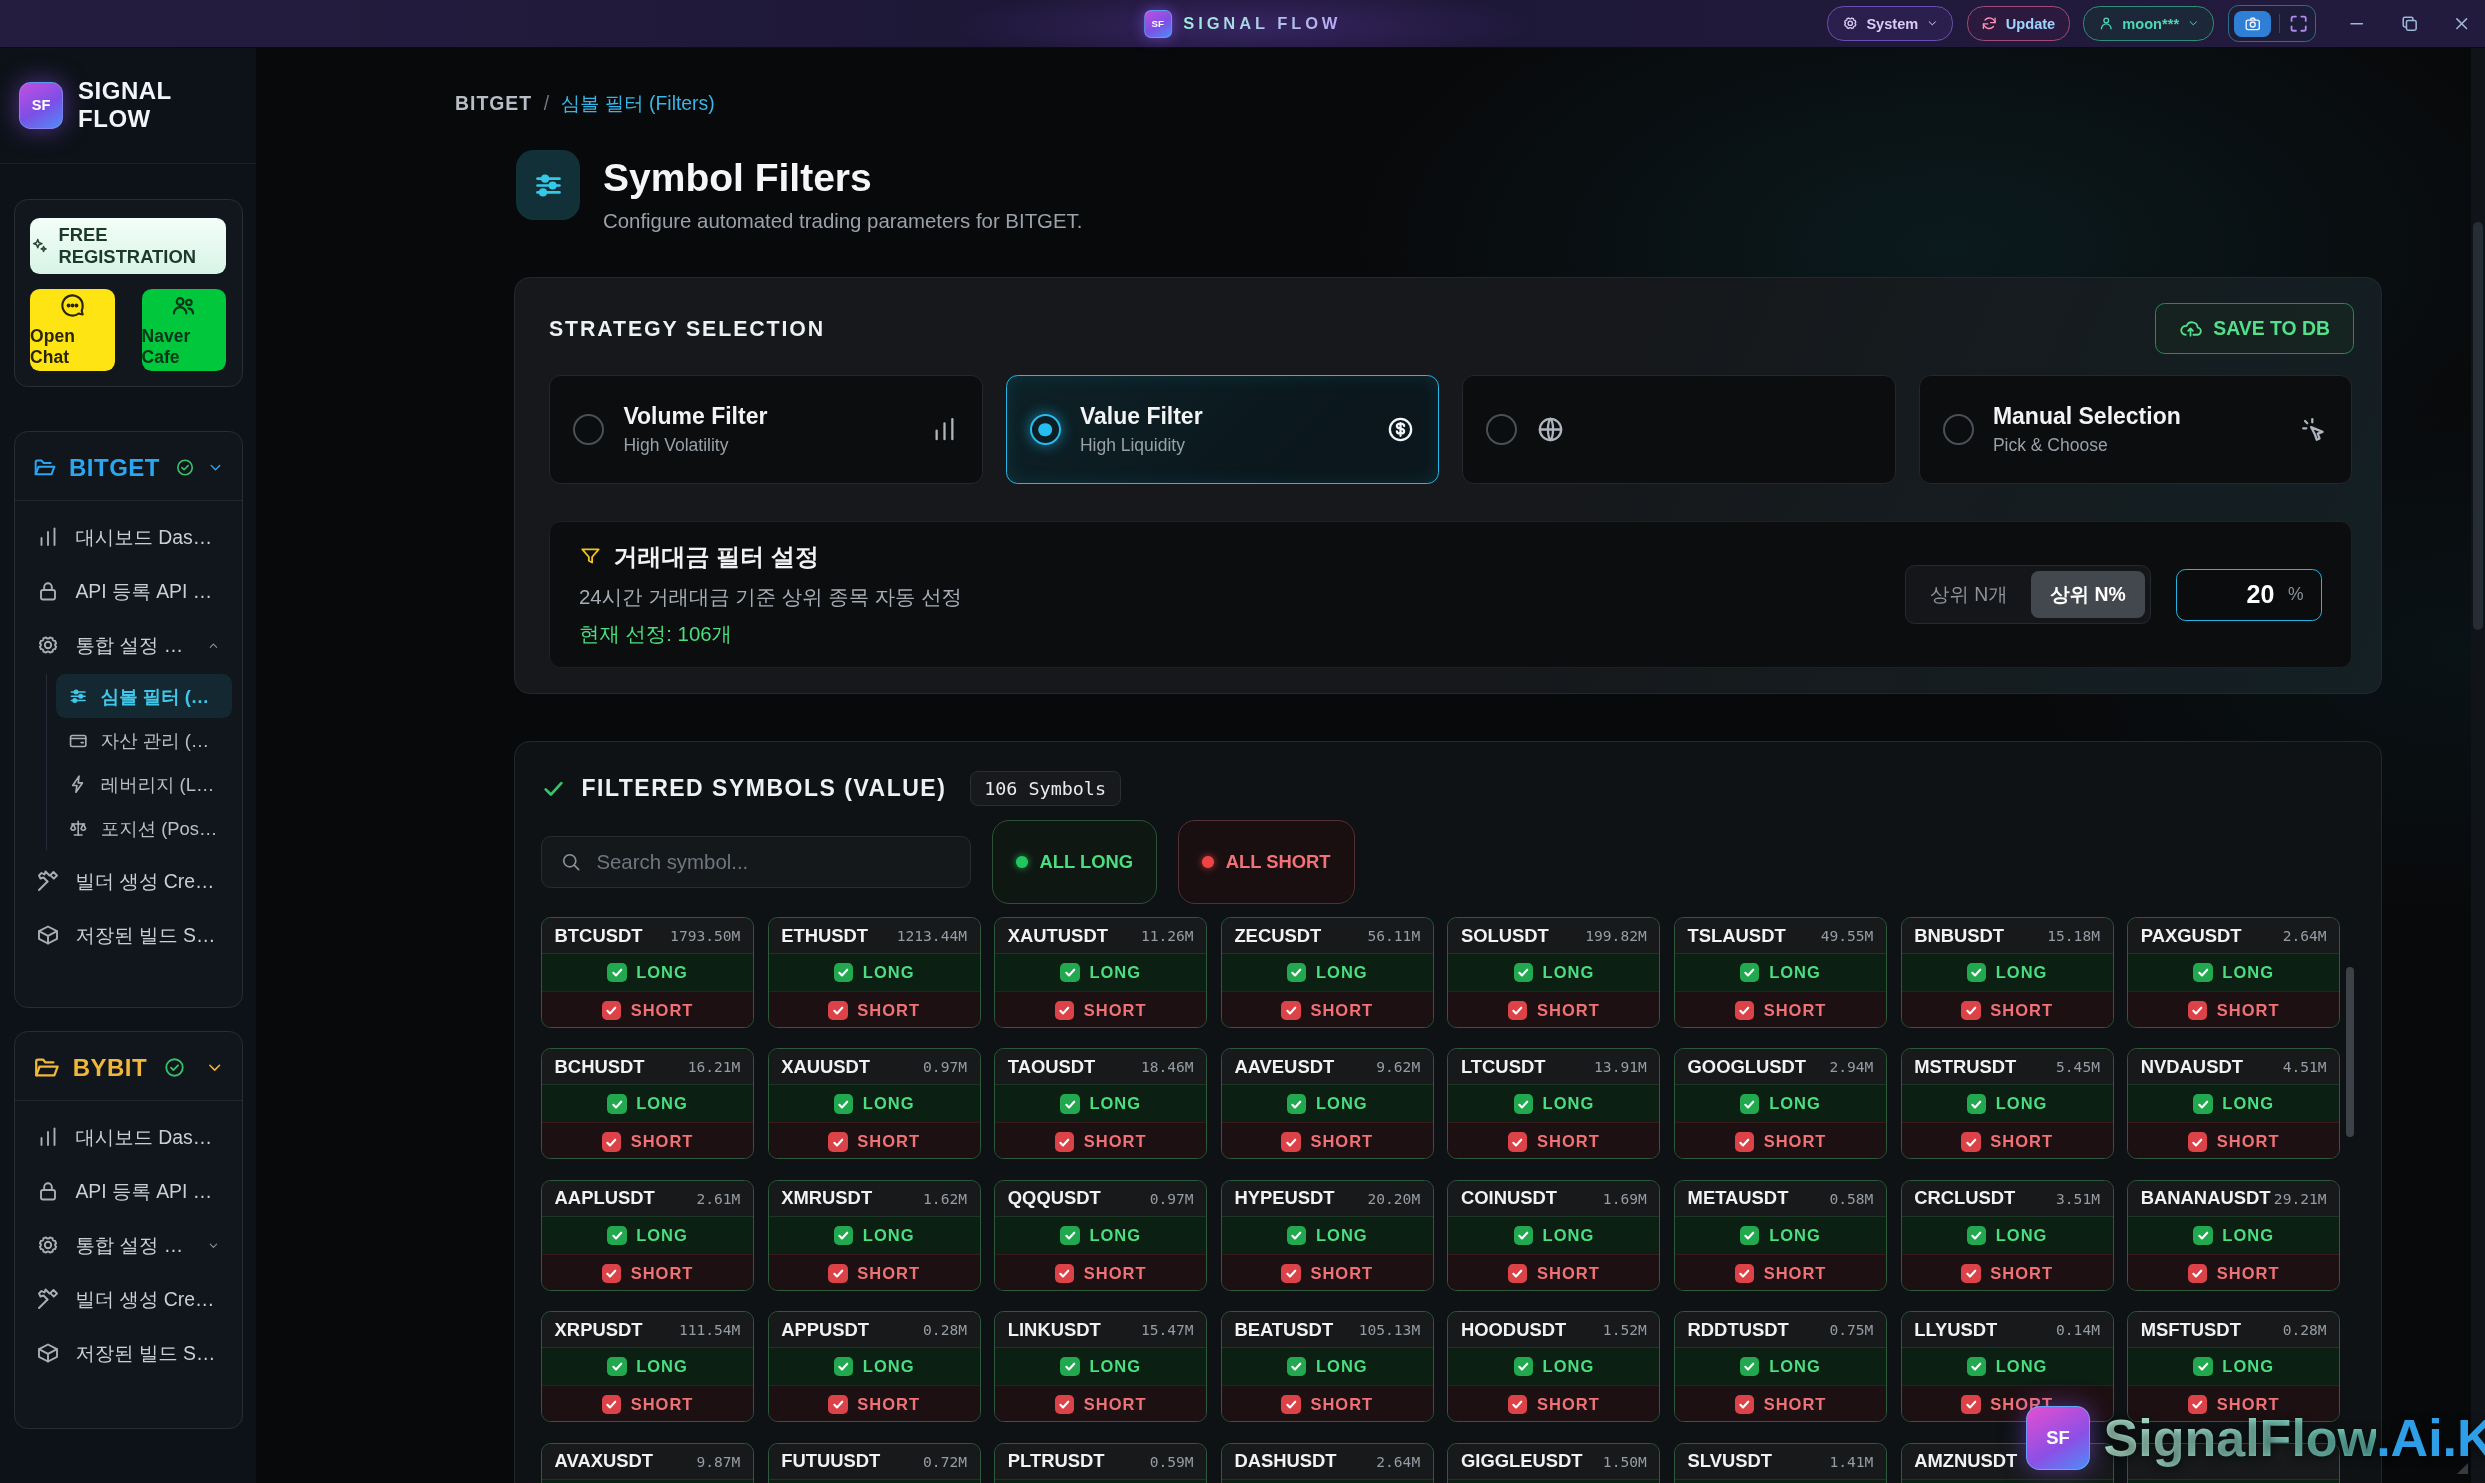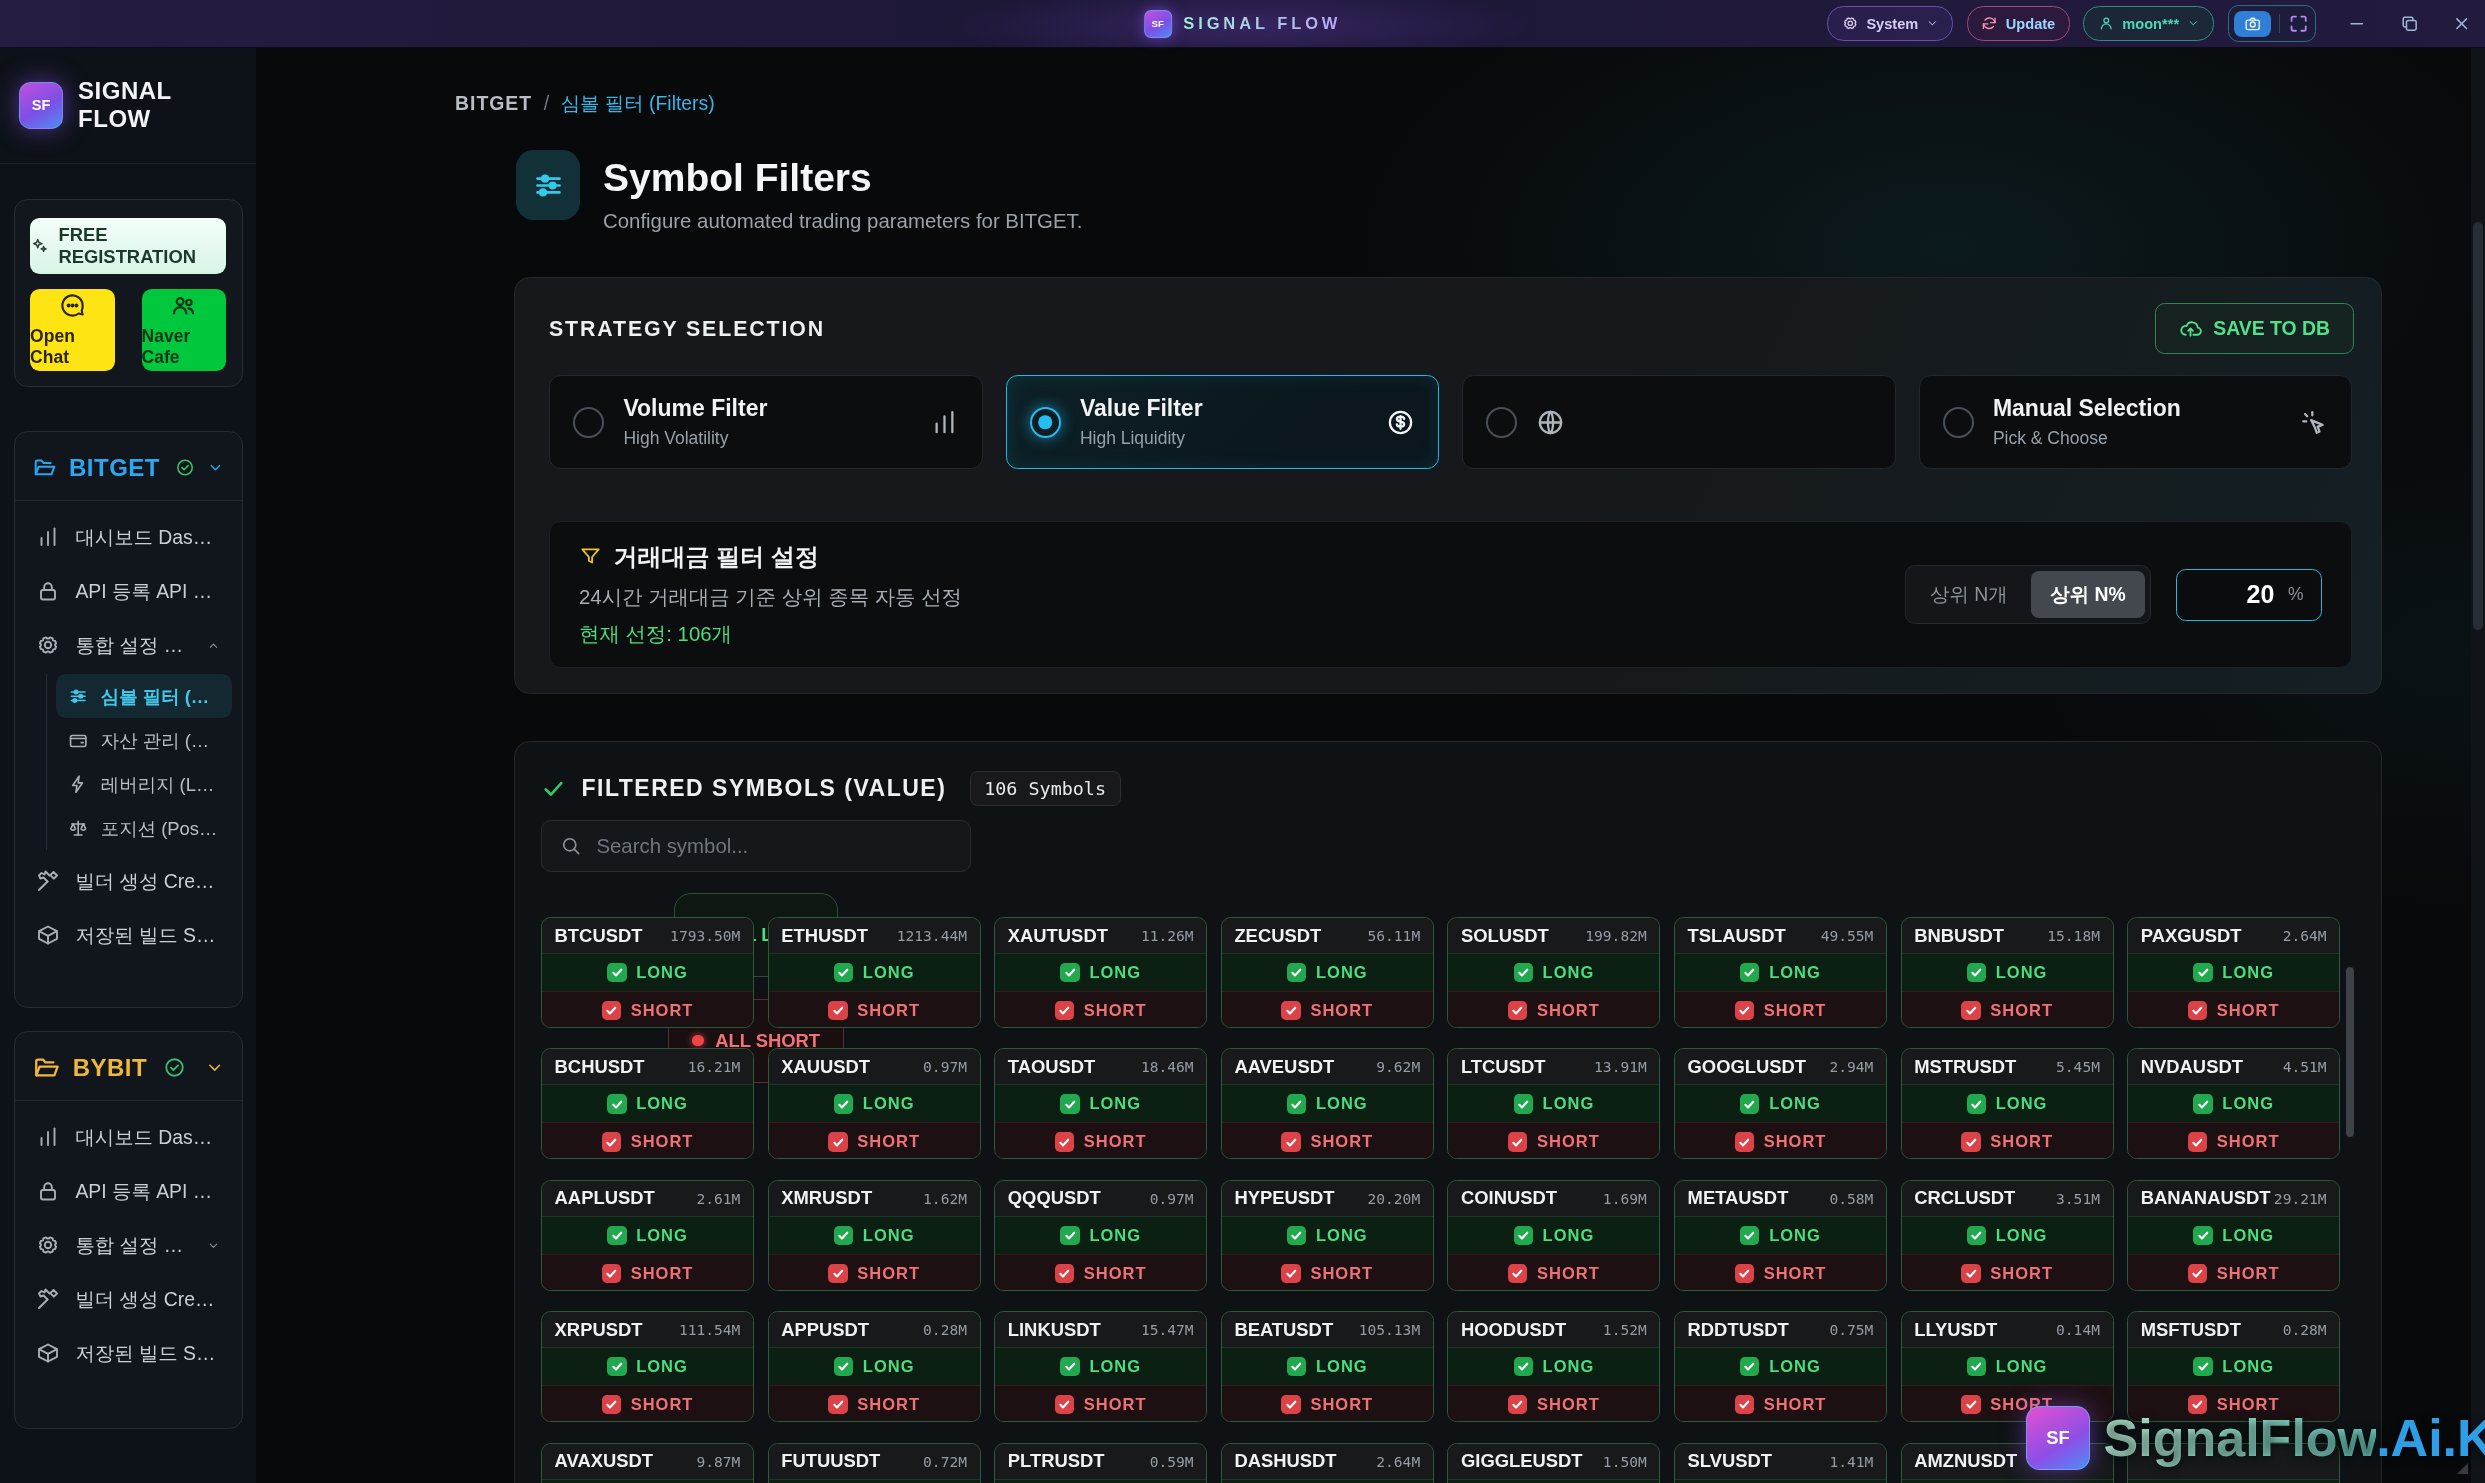--- a/index.html
+++ b/index.html
@@ -91,21 +91,21 @@
   .page-head-icon .ic{width:33px;height:33px;display:inline-flex;}
   .page-title{position:absolute;left:347px;top:109px;font-size:39px;font-weight:bold;color:#f4f6f8;}
   .page-sub{position:absolute;left:347px;top:163px;font-size:20.4px;color:#9aa1a9;}
 
   .panel{position:absolute;left:258px;width:1868px;border:1px solid #23282d;border-radius:15.5px;box-sizing:border-box;}
   .panel-strategy{top:230px;height:417px;background:linear-gradient(115deg,#16181b 55%,#142024 100%);}
   .ps-title{position:absolute;left:34px;top:39px;font-size:21.3px;font-weight:bold;letter-spacing:1.9px;color:#eef1f4;}
   .btn-save{position:absolute;right:27px;top:25px;height:49px;border:1px solid #2f8652;border-radius:9.7px;
     background:rgba(22,46,32,.35);color:#53e08a;font-size:19.4px;font-weight:bold;display:flex;align-items:center;gap:11.6px;padding:0 23px;cursor:pointer;}
   .btn-save .ic{width:23px;height:23px;display:inline-flex;}
-  .strat-cards{position:absolute;left:34px;right:29px;top:97px;height:94px;display:flex;gap:23px;}
+  .strat-cards{position:absolute;left:34px;right:29px;top:97px;height:109px;display:flex;gap:23px;}
   .strat-card{flex:1;background:#0b0d0f;border:1px solid #23282e;border-radius:11.6px;display:flex;align-items:center;
     padding:0 23px;gap:19.4px;cursor:pointer;box-sizing:border-box;}
   .strat-card.selected{border:1.5px solid #25b7e5;background:linear-gradient(135deg,#0d2127,#0b171c 70%);
     box-shadow:0 0 17.5px rgba(30,160,200,.15) inset;}
   .radio{width:31px;height:31px;border-radius:50%;border:2.9px solid #4a5058;box-sizing:border-box;flex:0 0 auto;position:relative;}
   .strat-card.selected .radio{border-color:#25bdf2;box-shadow:0 0 13.6px rgba(37,189,242,.6);}
   .strat-card.selected .radio::after{content:"";position:absolute;left:50%;top:50%;width:13.6px;height:13.6px;border-radius:50%;
     background:#25bdf2;transform:translate(-50%,-50%);}
   .strat-text{flex:1;min-width:0;}
   .strat-title{font-size:23px;font-weight:bold;color:#f1f3f5;}
@@ -130,21 +130,21 @@
   .pct-input{background:transparent;border:none;outline:none;color:#fff;font-size:25px;font-weight:bold;width:68px;text-align:right;
     font-family:"Liberation Sans","DejaVu Sans",sans-serif;}
   .pct-unit{font-size:17.5px;color:#8a9199;}
 
   .panel-filtered{top:694px;height:796px;background:#0e1214;}
   .pf-head{position:absolute;left:26px;top:29px;display:flex;align-items:center;gap:15.5px;}
   .pf-check{width:25px;height:25px;display:inline-flex;color:#35c56a;}
   .pf-title{font-size:23px;font-weight:bold;letter-spacing:1.5px;color:#eef1f3;}
   .pf-badge{background:#17191c;border:1px solid #2a2f34;border-radius:7.8px;padding:5.8px 13.6px;
     font-family:"DejaVu Sans Mono",monospace;font-size:18.4px;color:#e8eaec;margin-left:7.8px;}
-  .pf-search-row{position:absolute;left:26px;top:78px;display:flex;gap:21.3px;align-items:center;flex-direction:column;}
+  .pf-search-row{position:absolute;left:26px;top:78px;display:flex;gap:21.3px;align-items:center;}
   .search-box{width:430px;height:52px;background:#15181b;border:1px solid #272c31;border-radius:9.7px;display:flex;align-items:center;
     gap:13.6px;padding:0 17.5px;box-sizing:border-box;}
   .search-box .ic{width:21.3px;height:21.3px;display:inline-flex;color:#8a9199;}
   .search-box input{flex:1;background:transparent;border:none;outline:none;color:#d6dade;font-size:20.4px;
     font-family:"Liberation Sans","DejaVu Sans",sans-serif;}
   .search-box input::placeholder{color:#6f767e;}
   .btn-alllong,.btn-allshort{height:52px;border-radius:17px;display:flex;align-items:center;gap:11.6px;padding:15px 23px;
     font-size:18.4px;font-weight:bold;cursor:pointer;}
   .btn-alllong{background:#0f1713;border:1px solid #2c4f38;color:#4ade80;}
   .btn-allshort{background:#190f11;border:1px solid #543034;color:#f37178;}

